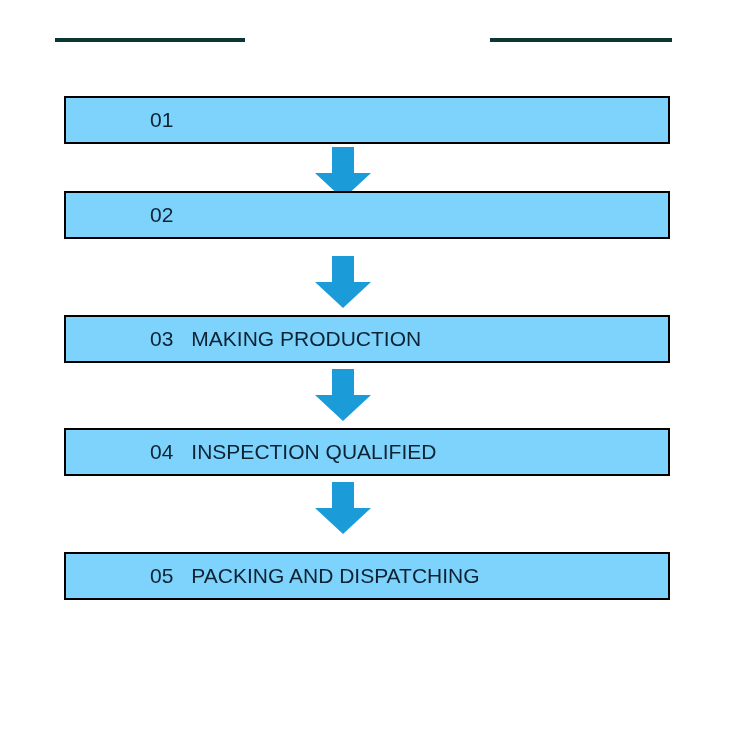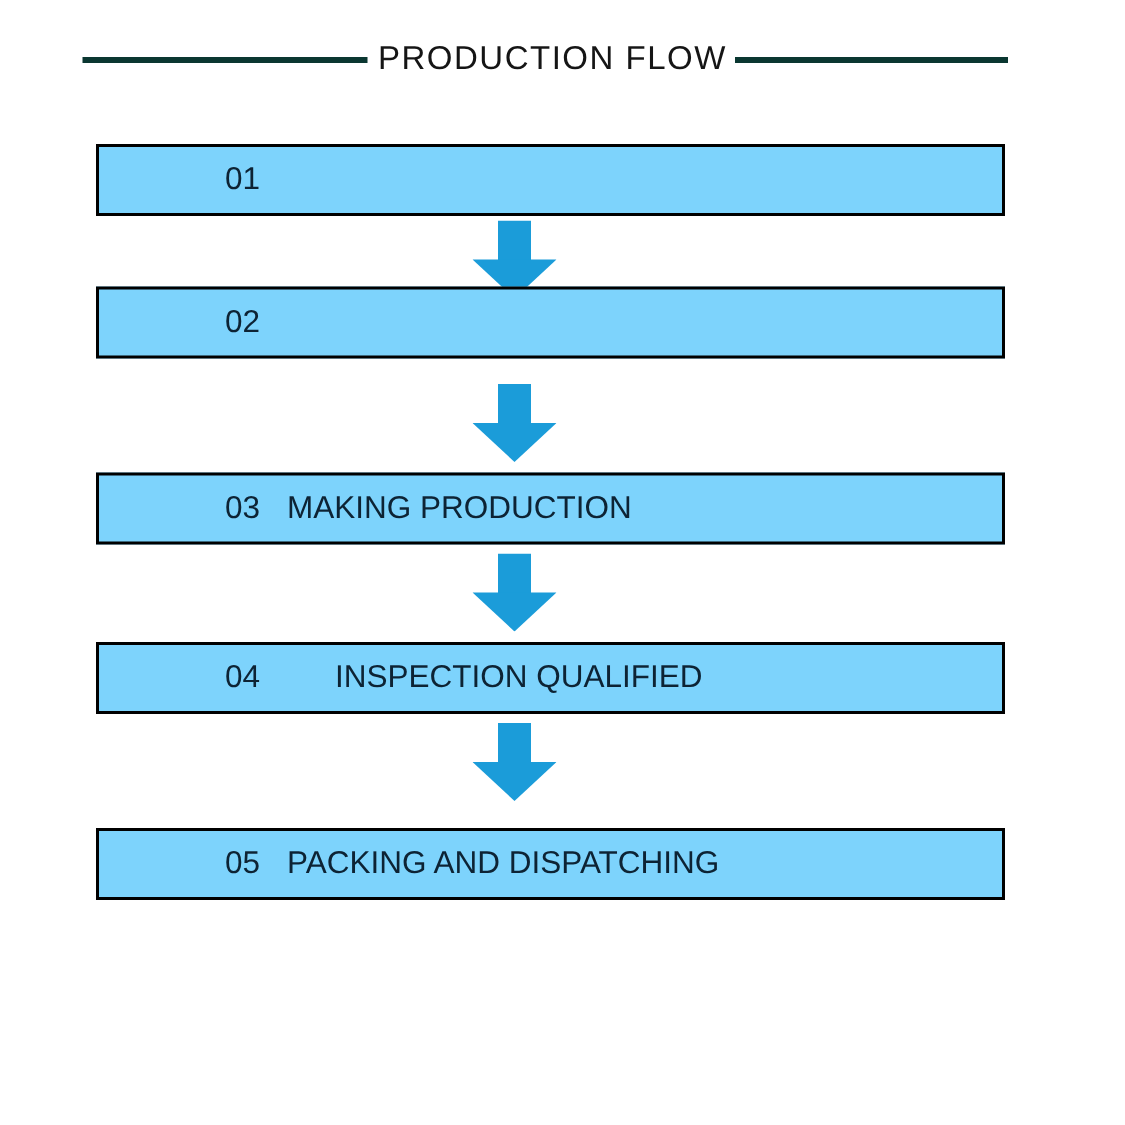--- a/index.html
+++ b/index.html
@@ -53,42 +53,41 @@
     color: #0d2334;
     white-space: nowrap;
     text-align: right;
   }
   .flow-box .step-num { flex: none; }
   .flow-box .step-label { margin-left: 18px; flex: none; }
 
   .box-1 { top: 96px; }
   .box-2 { top: 191px; }
   .box-3 { top: 315px; }
-  .box-4 { top: 428px; gap: 32px; }
+  .box-4 { top: 428px; }
   .box-5 { top: 552px; }
 
   
   .down-arrow {
     position: absolute;
     left: 315px;
     width: 56px;
     height: 52px;
   }
   .arrow-1 { top: 147px; }
   .arrow-2 { top: 256px; }
   .arrow-3 { top: 369px; }
   .arrow-4 { top: 482px; }
 </style>
 </head>
 <body>
 
 <div class="canvas">
 
   <div class="title-line left"></div>
-  <div class="page-title">PRODUCTION FLOW</div>
   <div class="title-line right"></div>
 
   <div class="flow-box box-1">
     <span class="step-num">01</span>
   </div>
 
   <svg class="down-arrow arrow-1" viewBox="0 0 56 52" xmlns="http://www.w3.org/2000/svg">
     <rect x="17" y="0" width="22" height="28" fill="#1b9cd9"></rect>
     <polygon points="0,26 56,26 28,52" fill="#1b9cd9"></polygon>
   </svg>

